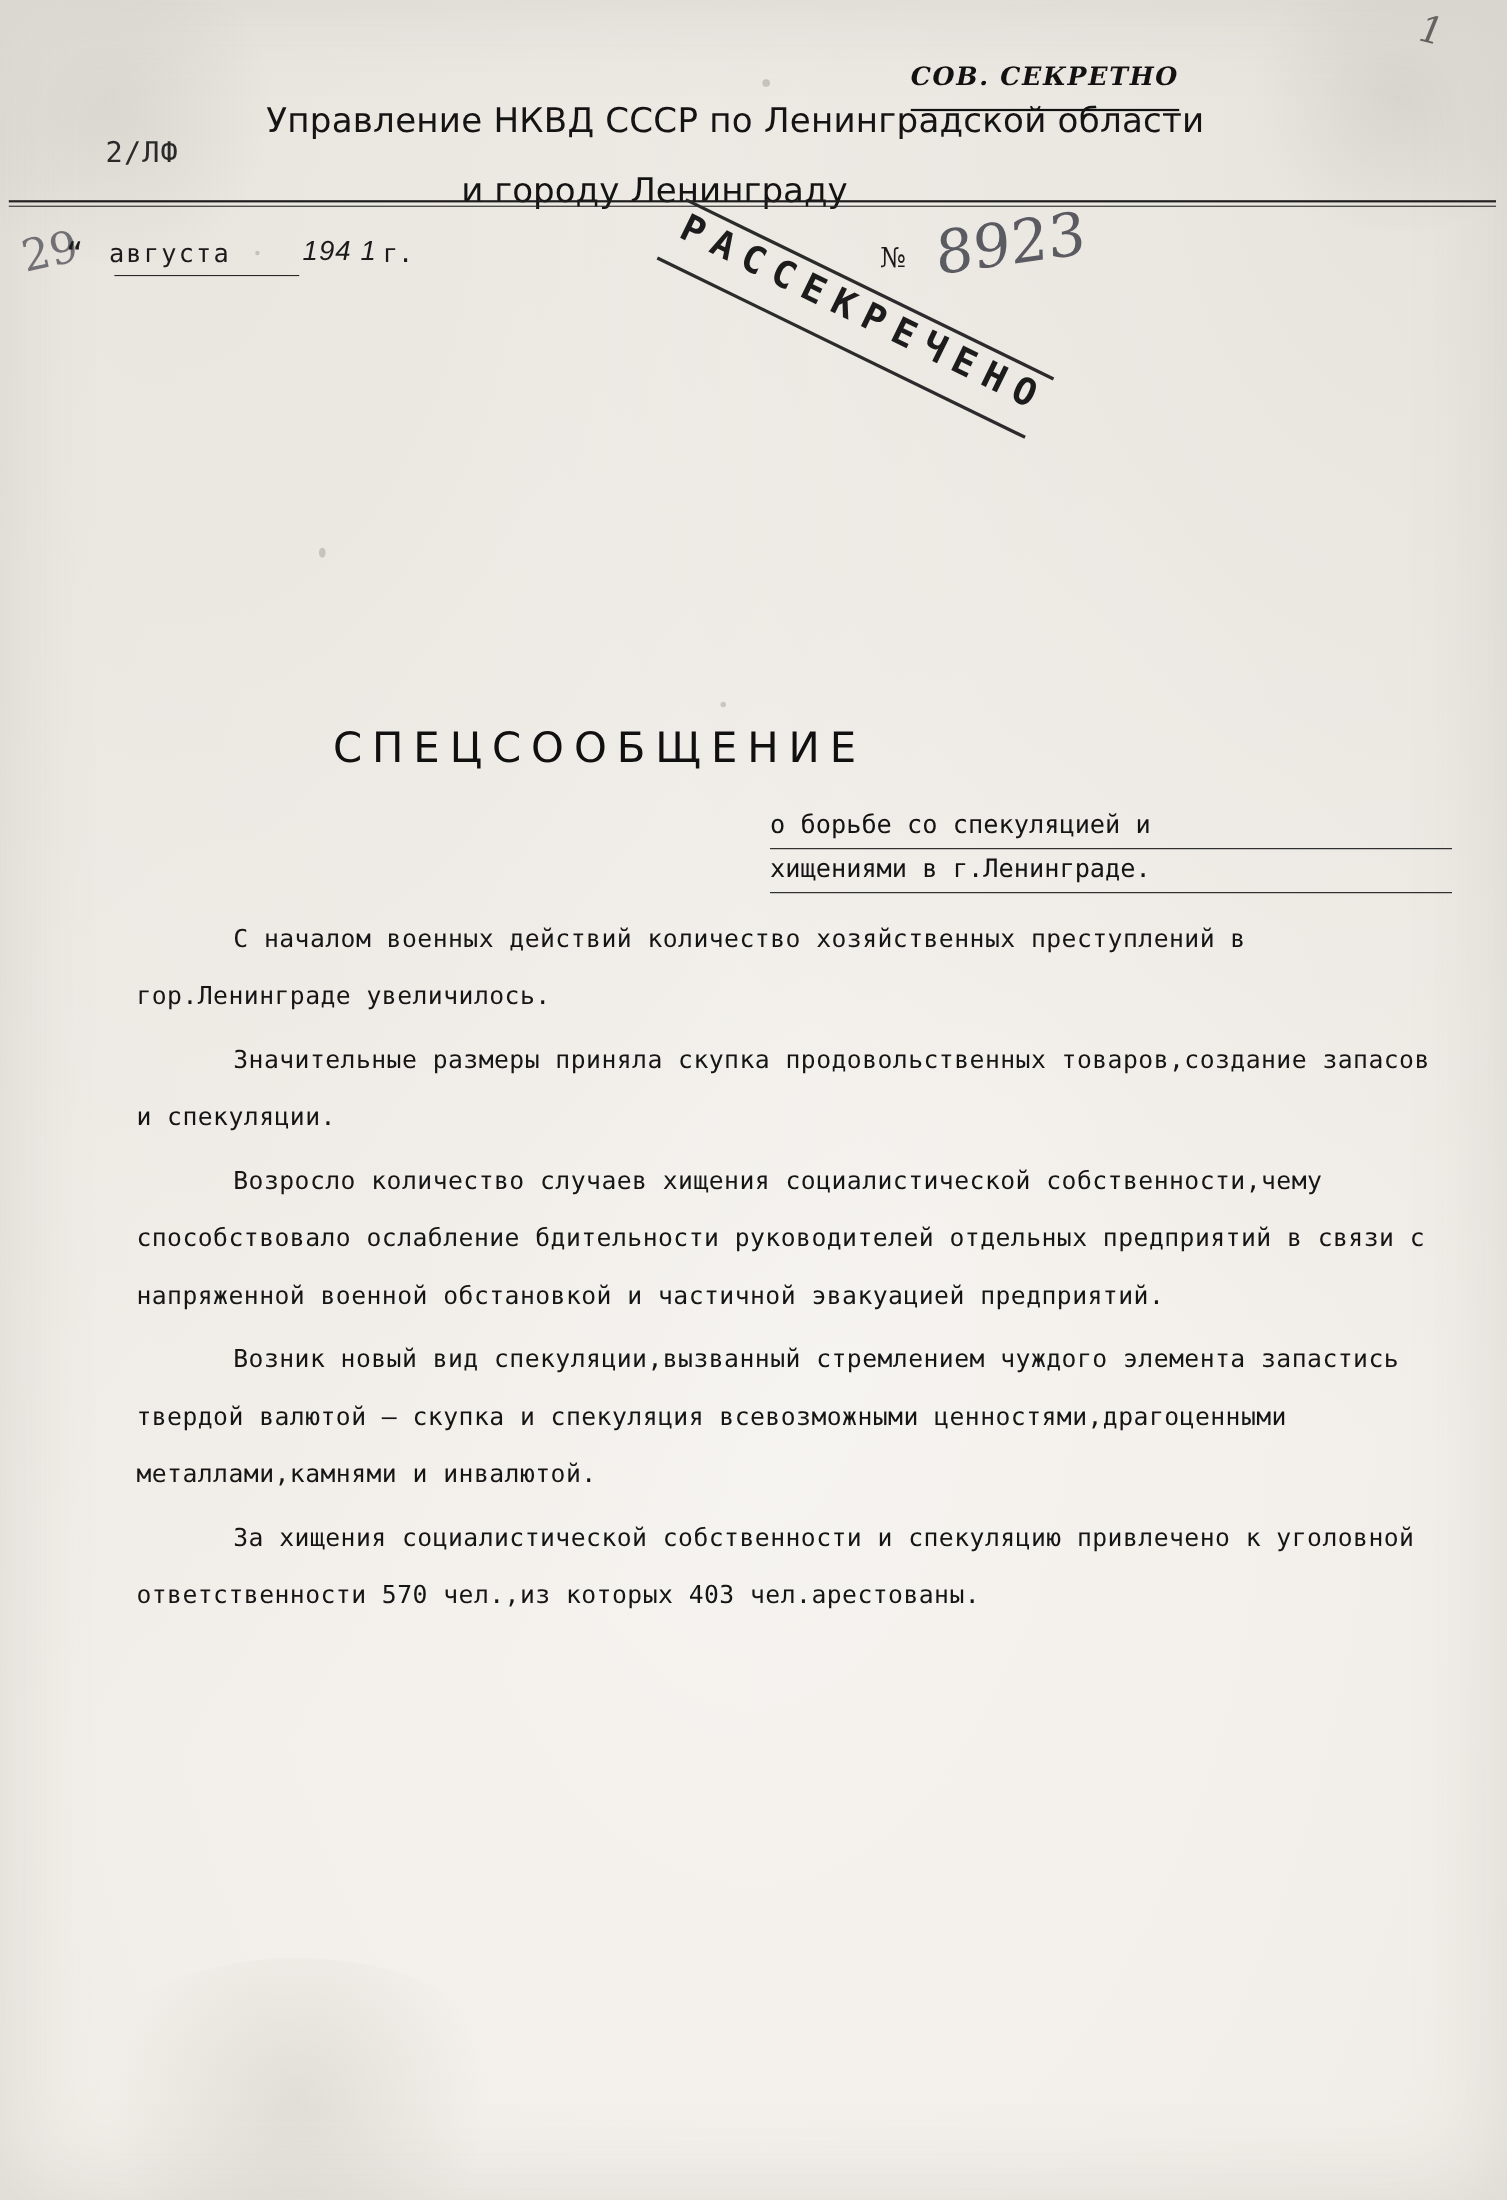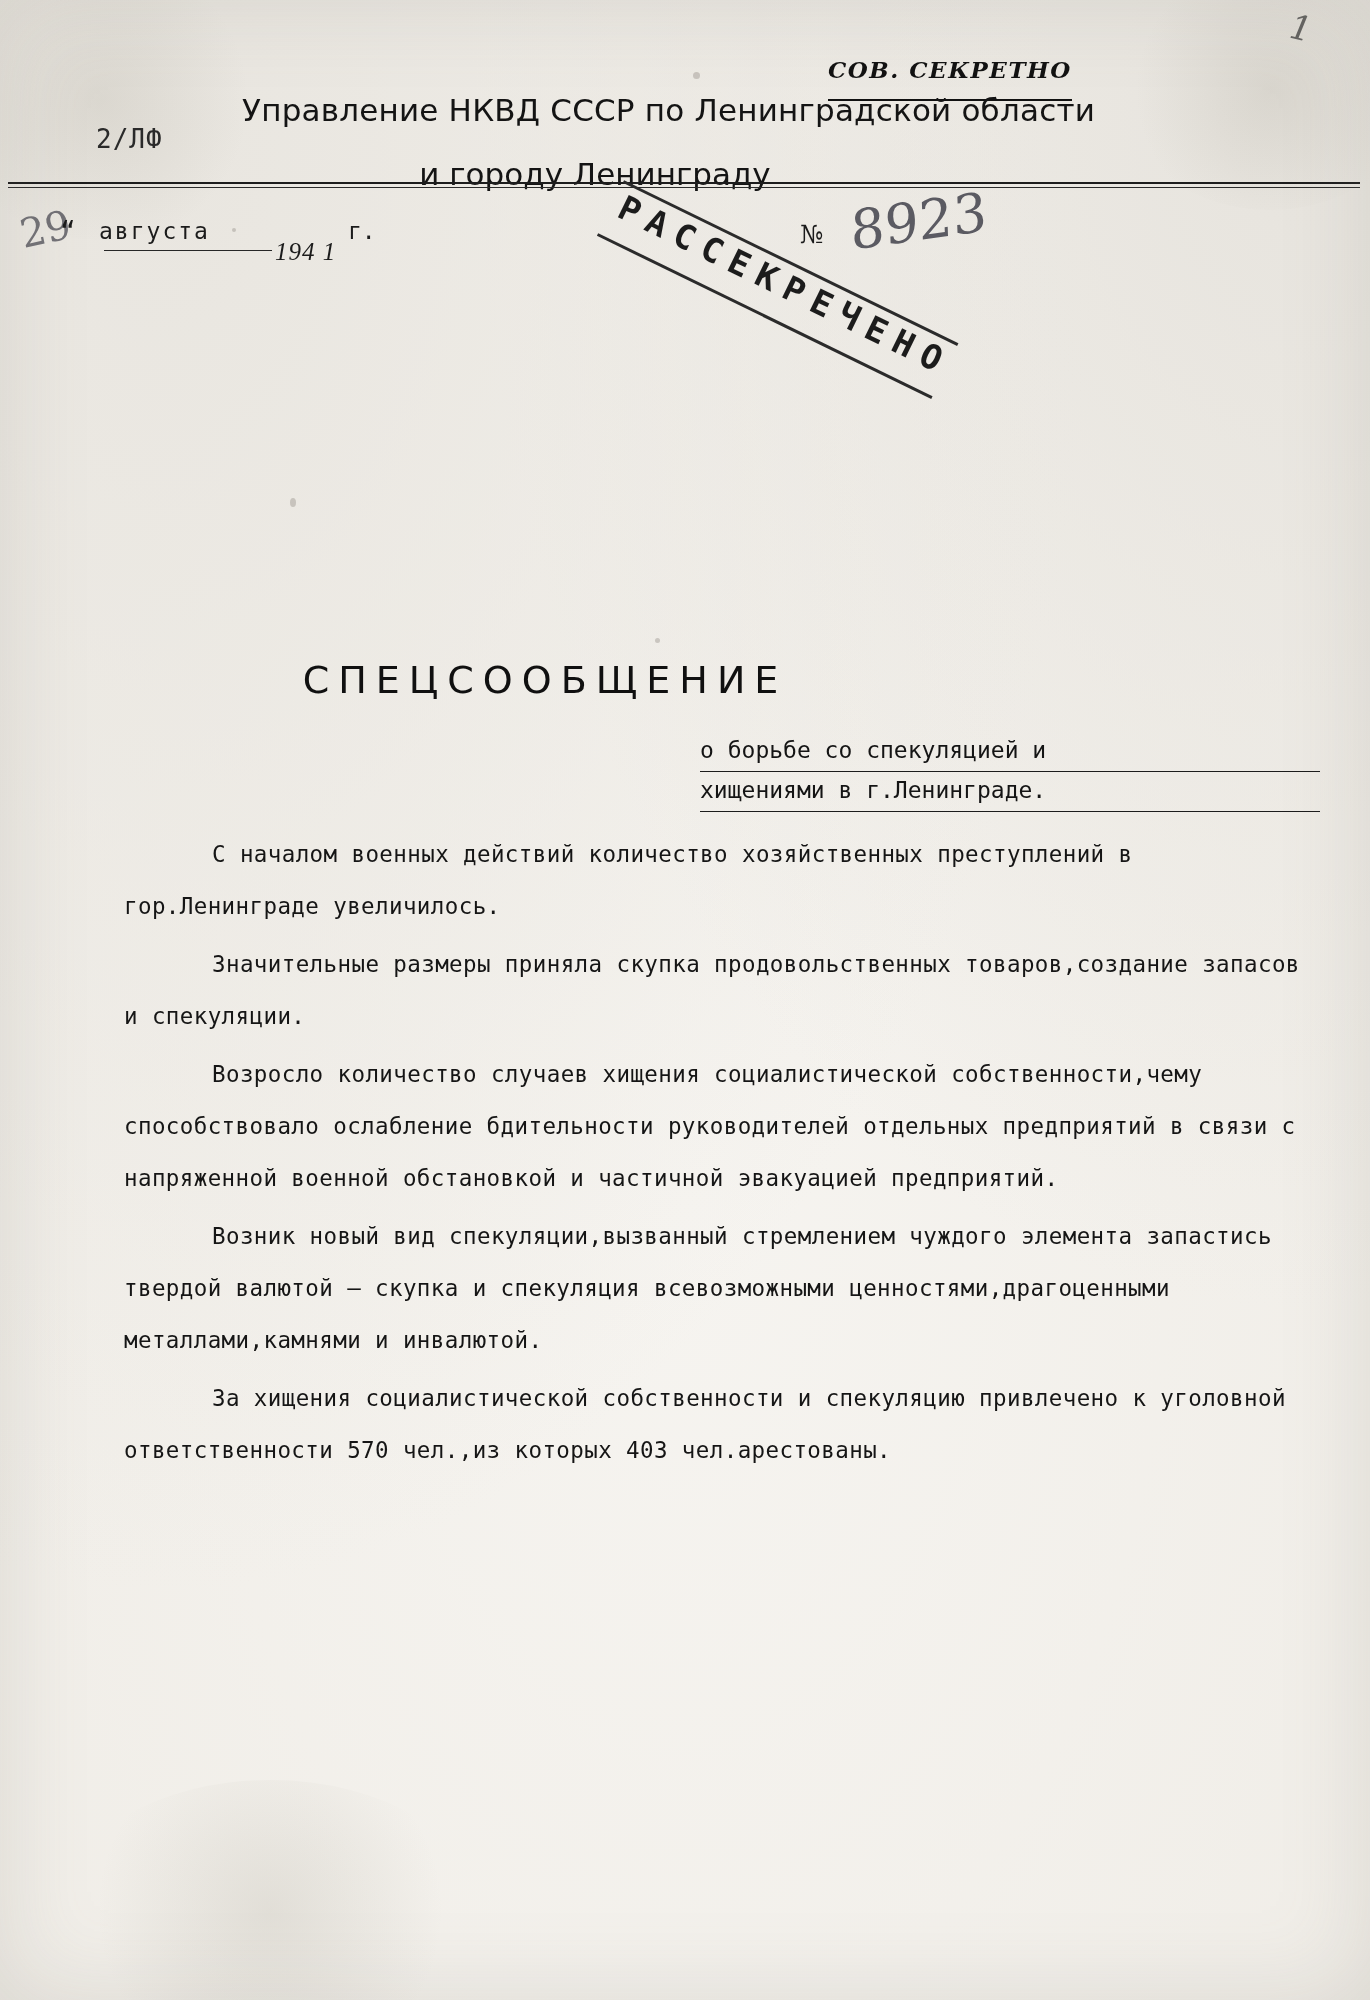--- a/index.html
+++ b/index.html
@@ -136,25 +136,24 @@
     position: absolute;
     left: 44px;
     top: 38px;
     width: 168px;
     border-bottom: 1.5px solid #272727;
   }
   .date-year {
     position: absolute;
     left: 215px;
     top: 2px;
-    font-family: Liberation Serif, serif;
+    font-family: Liberation Sans, sans-serif;
     font-style: italic;
     font-size: 25px;
     letter-spacing: 1px;
-    margin-top: 24px;
   }
   .date-year-suffix {
     position: absolute;
     left: 288px;
     top: 6px;
     font-family: "DejaVu Sans Mono", monospace;
     font-size: 23px;
   }
   .num-label {
     position: absolute;

